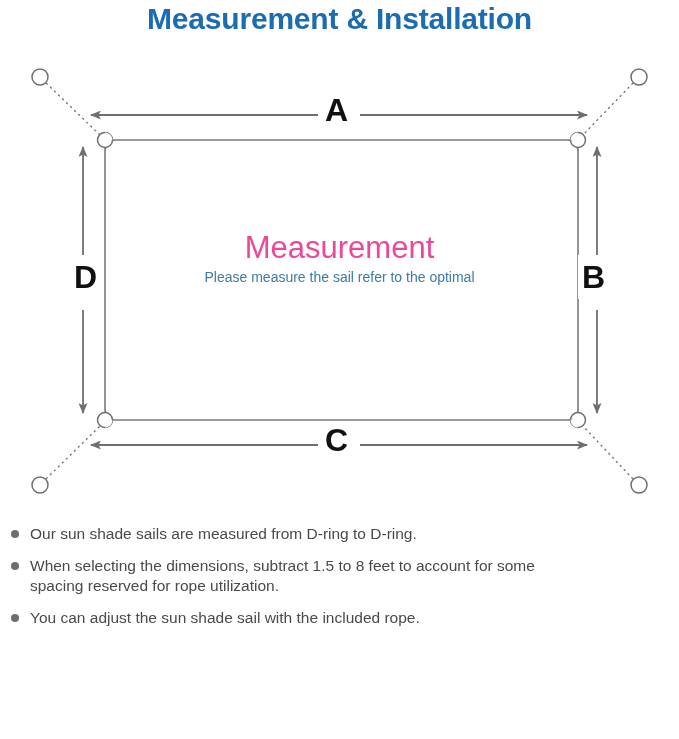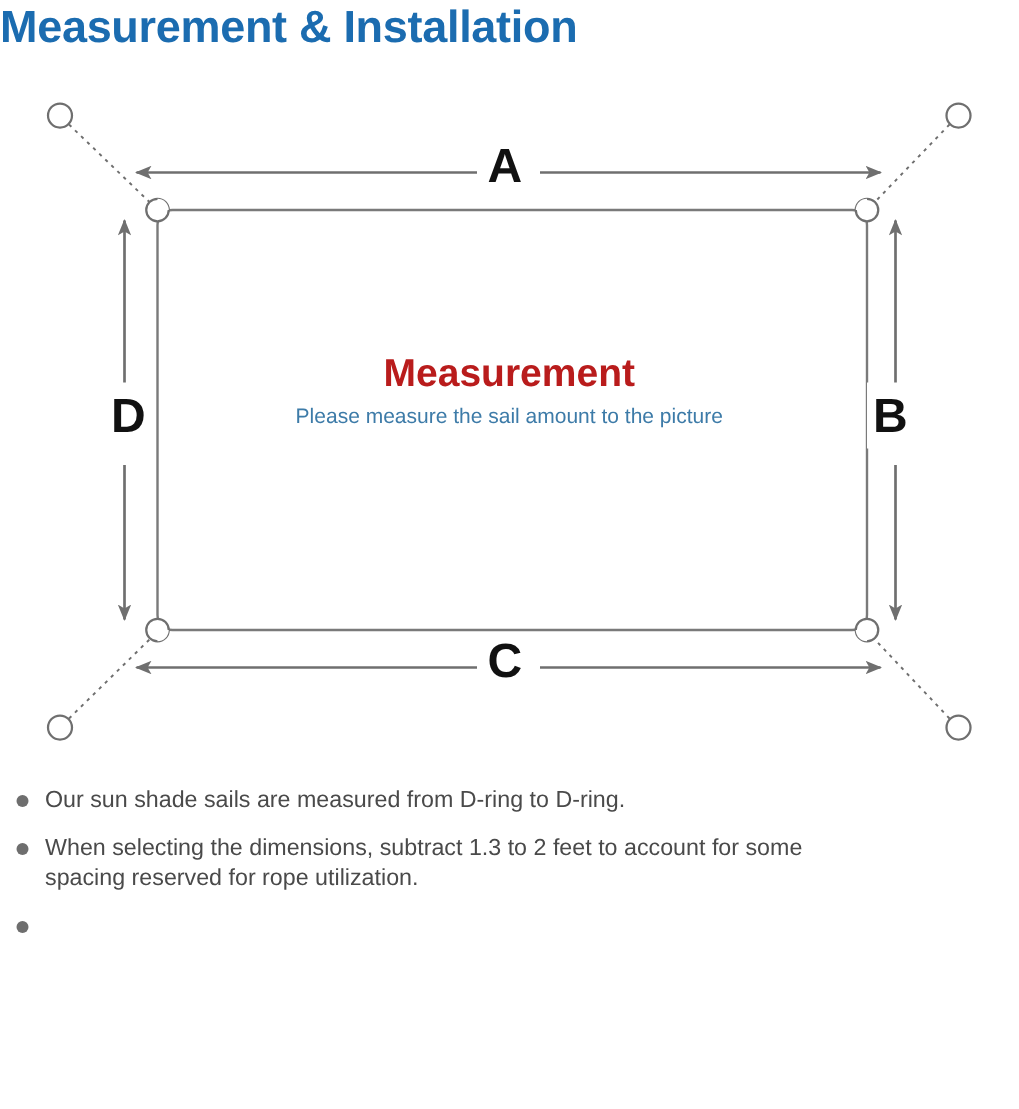--- a/index.html
+++ b/index.html
@@ -14,20 +14,21 @@
     font-family: "Liberation Sans", "DejaVu Sans", sans-serif;
     overflow: hidden;
   }
 
   
   #page-title {
     position: absolute;
     top: 0px;
     left: 0;
     width: 679px;
+    text-align: center;
     font-size: 30px;
     font-weight: bold;
     color: #1b6cb0;
     letter-spacing: -0.2px;
     line-height: 38px;
   }
 
   
   #diagram {
     position: absolute;
@@ -58,23 +59,23 @@
   #label-d { left: 70px;  top: 207px; padding: 6px 4px; }
 
   #measure-block {
     position: absolute;
     left: 0;
     top: 185px;
     width: 679px;
     text-align: center;
   }
   #measure-heading {
-    font-size: 26px;
-    font-weight: bold;
-    color: #b91c1c;
+    font-size: 31px;
+    font-weight: normal;
+    color: #ec4899;
     line-height: 30px;
   }
   #measure-sub {
     font-size: 14px;
     color: #3d7ba8;
     line-height: 22px;
     margin-top: 3px;
   }
 
   
@@ -152,29 +153,30 @@
     <line x1="597" y1="262" x2="597" y2="365" stroke="#6f6f6f" stroke-width="1.8" marker-end="url(#arrowSolid)"></line>
   </svg>
 
   <div class="dim-label" id="label-a">A</div>
   <div class="dim-label" id="label-b">B</div>
   <div class="dim-label" id="label-c">C</div>
   <div class="dim-label" id="label-d">D</div>
 
   <div id="measure-block">
     <div id="measure-heading">Measurement</div>
-    <div id="measure-sub">Please measure the sail amount to the picture</div>
+    <div id="measure-sub">Please measure the sail refer to the optimal</div>
   </div>
 </div>
 
 <div id="notes">
   <div class="note-item">
     <span class="note-bullet"></span>
     <span>Our sun shade sails are measured from D-ring to D-ring.</span>
   </div>
   <div class="note-item">
     <span class="note-bullet"></span>
-    <span>When selecting the dimensions, subtract 1.3 to 2 feet to account for some spacing reserved for rope utilization.</span>
+    <span>When selecting the dimensions, subtract 1.5 to 8 feet to account for some spacing reserved for rope utilization.</span>
   </div>
   <div class="note-item">
     <span class="note-bullet"></span>
+    <span>You can adjust the sun shade sail with the included rope.</span>
   </div>
 </div>
 
 </body></html>

